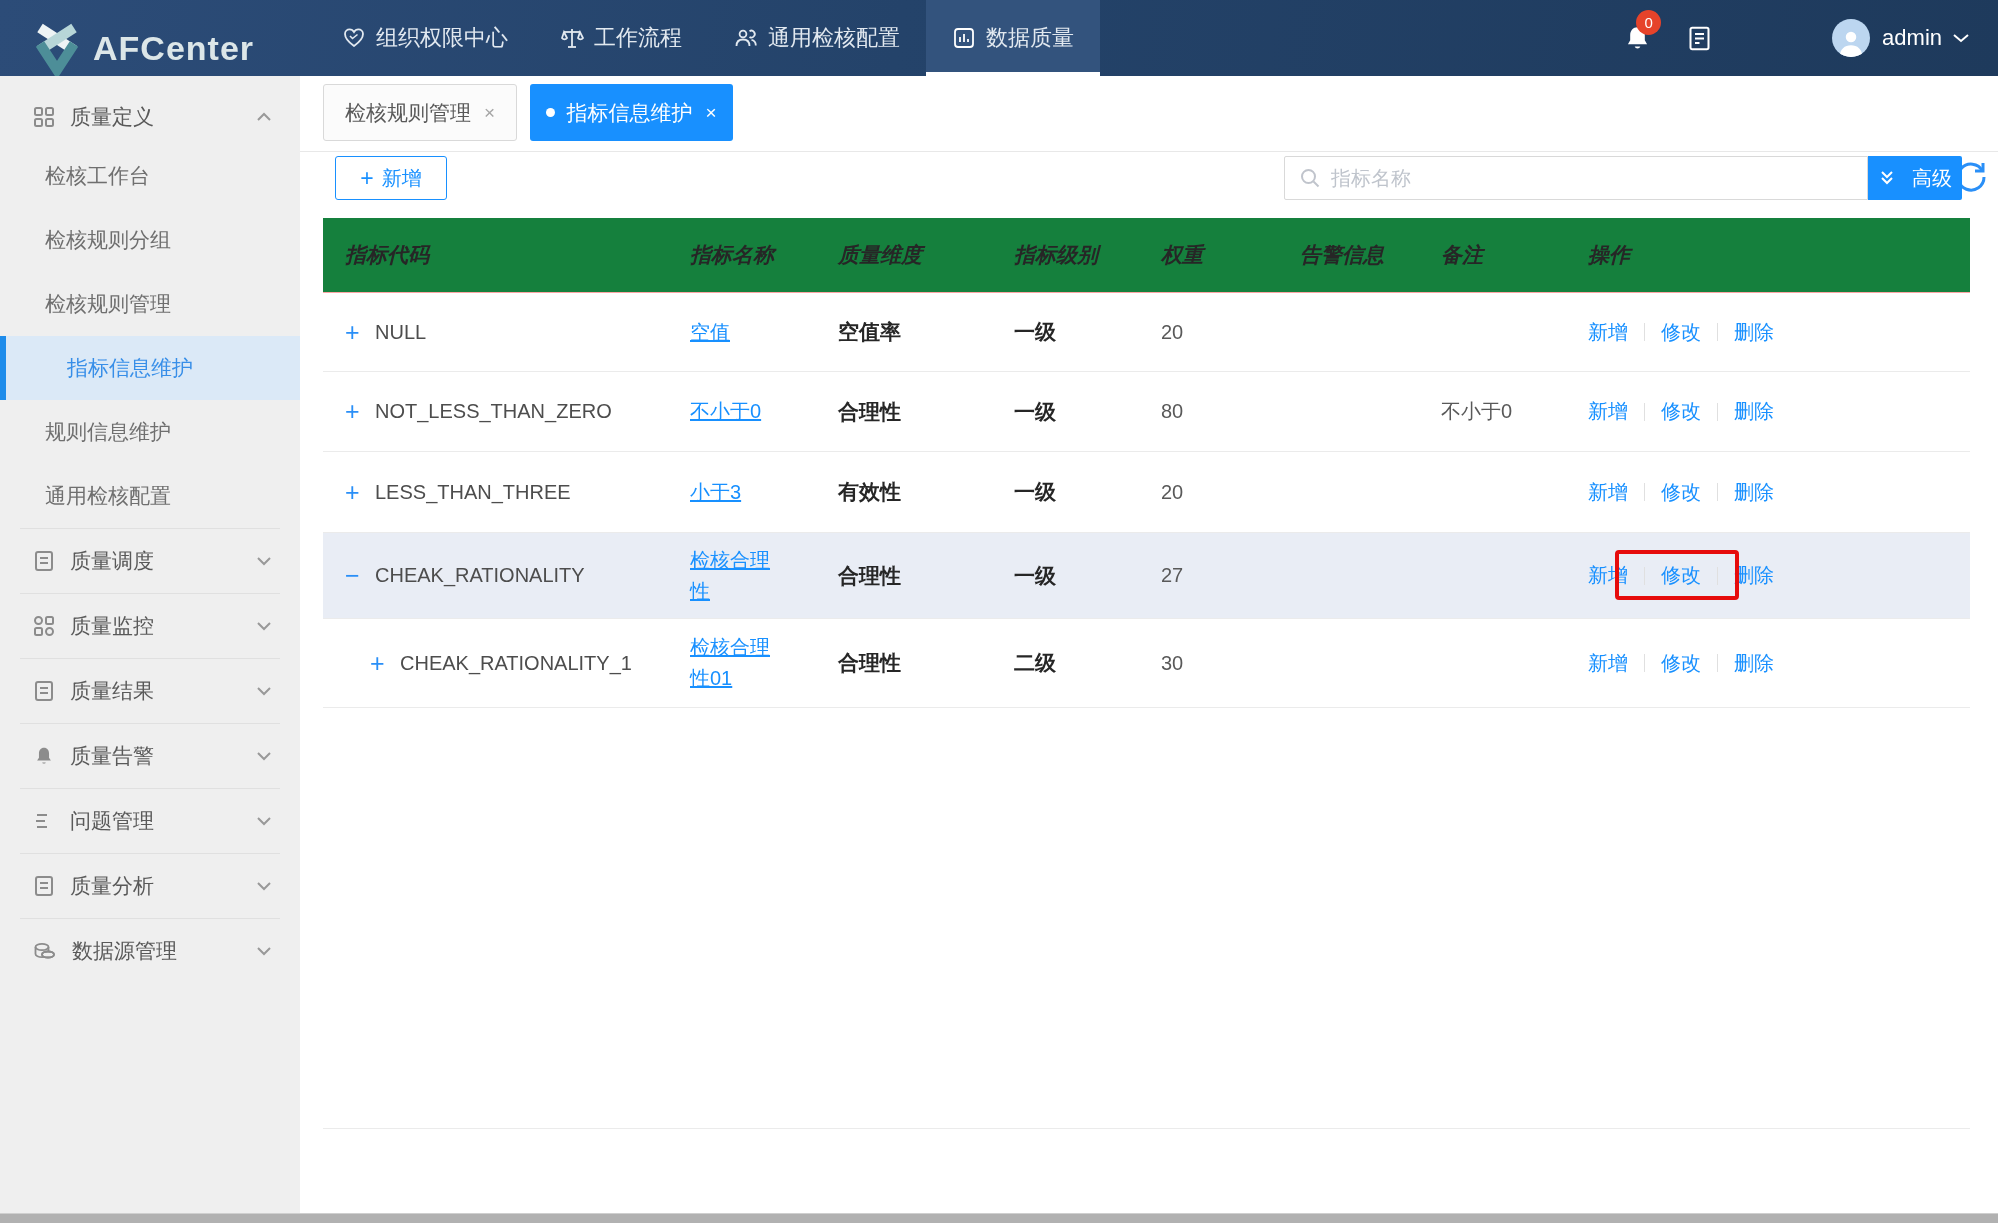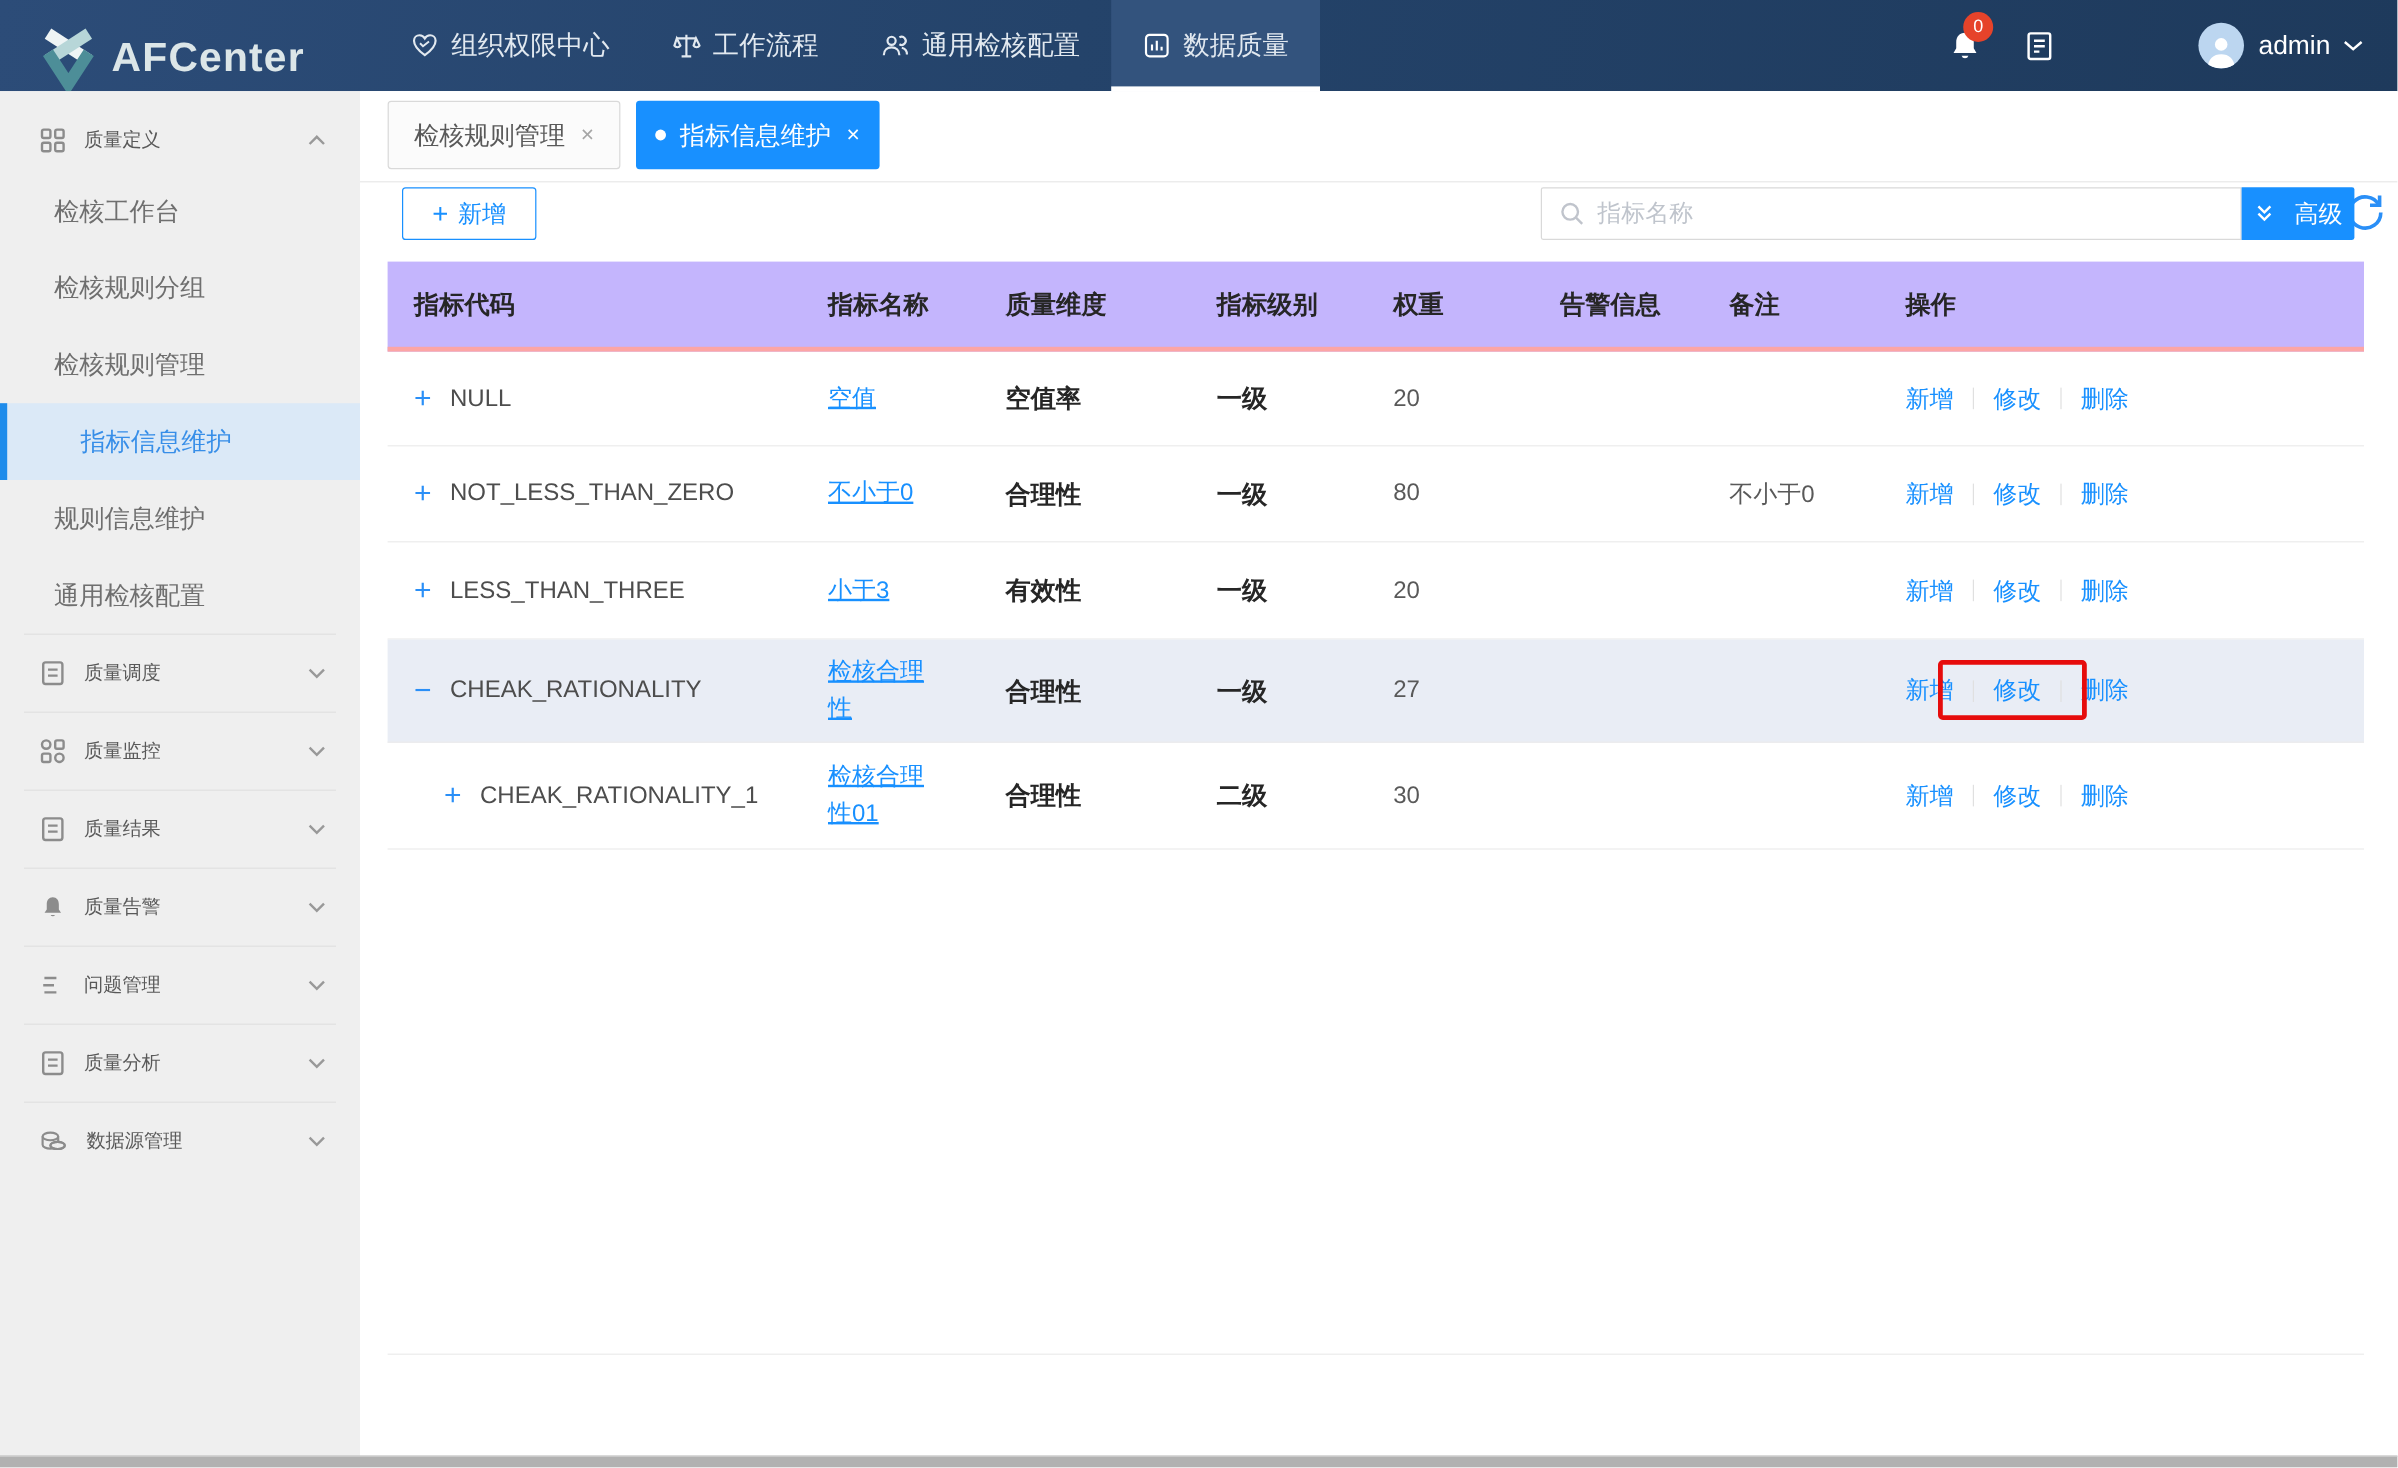--- a/index.html
+++ b/index.html
@@ -21,21 +21,21 @@
   .bell-wrap { position:relative; margin-right:36px; }
   .badge { position:absolute; left:12px; top:-14px; min-width:25px; height:25px; border-radius:13px;
            background:#e6432a; color:#fff; font-size:15px; display:flex; align-items:center; justify-content:center; }
   .doc-top { margin-right:120px; }
   .avatar { width:38px; height:38px; border-radius:50%; background:#bcd6f0; display:flex; align-items:flex-end; justify-content:center; overflow:hidden; }
   .admin-name { color:#fff; font-size:22px; margin:0 10px 0 12px; }
   .nav-caret { margin-right:28px; display:flex; align-items:center; }
 
   
   .sidebar { position:absolute; left:0; top:76px; width:300px; height:1147px; background:#efefef; }
-  .side-group { height:54px; display:flex; align-items:center; padding-left:33px; color:#595959; font-size:16px; cursor:pointer; position:relative; }
+  .side-group { height:54px; display:flex; align-items:center; padding-left:33px; color:#595959; font-size:21px; cursor:pointer; position:relative; }
   .side-group .g-icon { margin-right:15px; display:flex; }
   .side-group .chev { position:absolute; right:28px; display:flex; }
   .side-sub { height:64px; display:flex; align-items:center; padding-left:45px; color:#6f6f6f; font-size:21px; cursor:pointer; }
   .side-sub.selected { background:#dbe9f7; border-left:6px solid #1e8ceb; padding-left:61px; color:#378ee8; }
   .side-div { height:1px; background:#e0e0e0; margin:0 20px; }
   .side-top-group { margin-top:14px; }
   .collapse-handle { position:absolute; left:300px; top:616px; width:18px; height:74px;
         background:#fcfcfc; border:1px solid #e8e8e8; border-left:none; border-radius:0 12px 12px 0;
         display:flex; align-items:center; justify-content:center; cursor:pointer; }
   .tri-left { width:0; height:0; border-top:9px solid transparent; border-bottom:9px solid transparent; border-right:11px solid #c6c6c6; }
@@ -60,21 +60,21 @@
   .search-box input { border:none; outline:none; font-size:20px; color:#333; width:440px; font-family:inherit; }
   .search-box input::placeholder { color:#bfc4cc; }
   .refresh-ico { position:absolute; left:1652px; top:82px; z-index:0; }
   .btn-adv { position:absolute; left:1568px; top:80px; width:94px; height:44px; background:#1890ff; z-index:1;
              border:none; border-radius:0 2px 2px 0; color:#fff; font-size:20px;
              display:flex; align-items:center; justify-content:center; gap:16px; cursor:pointer; }
 
   
   .table { position:absolute; left:23px; top:142px; width:1647px; }
   .trow { display:flex; align-items:center; border-bottom:1px solid #ebebeb; position:relative; }
-  .thead { height:75px; background:#c4b5fd; border-bottom:4px solid #fca5a5; }
+  .thead { height:75px; background:#15803d; border-bottom:1px solid #fca5a5;font-style:italic; }
   .thead .cell { font-weight:bold; color:#262626; font-size:21px; }
   .cell { flex:none; }
   .c1{ width:367px; padding-left:22px; display:flex; align-items:center; }
   .c2{ width:148px; } .c3{ width:148px; } .c4{ width:147px;margin-left:28px; } .c5{ width:139px; }
   .c6{ width:141px; } .c7{ width:147px; } .c8{ flex:1 1 auto; display:flex; align-items:center; }
   .r1{ height:79px; } .r2{ height:80px; } .r3{ height:81px; } .r4{ height:86px; background:#e9edf5; } .r5{ height:89px; }
   .expand { color:#2a8ff7; font-size:25px; font-weight:300; width:30px; display:inline-block; }
   .code { color:#4d4d4d; font-size:20px; }
   .child-indent { padding-left:47px; }
   .name-link { color:#1890ff; font-size:20px; text-decoration:underline; display:inline-block; max-width:92px; line-height:1.55; cursor:pointer; }

